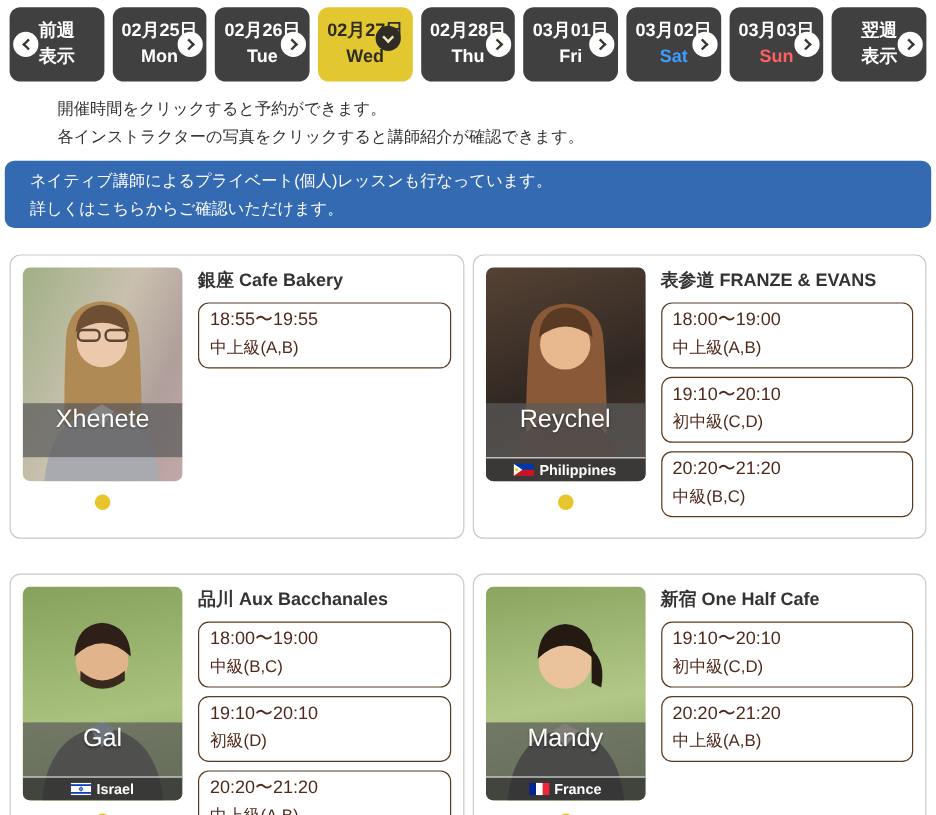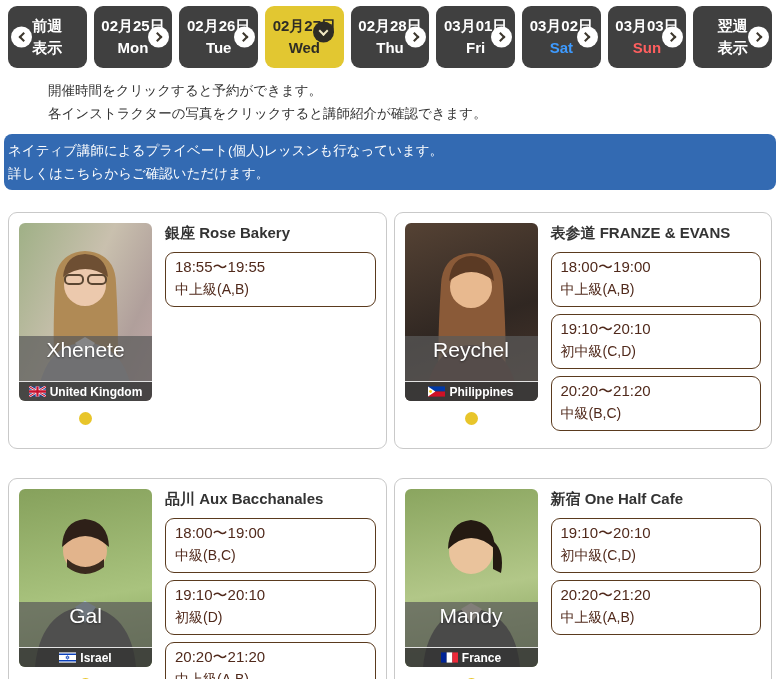--- a/index.html
+++ b/index.html
@@ -72,21 +72,21 @@
   }
 
   
   .banner {
     margin: 8px 4px 0 4px;
     background: #336ab2;
     border-radius: 8px;
     color: #fff;
     font-size: 13.5px;
     line-height: 1.72;
-    padding: 5px 4px;
+    padding: 5px 21px;
     cursor: pointer;
   }
 
   
   .cards {
     display: grid;
     grid-template-columns: 1fr 1fr;
     gap: 29px 7px;
     padding: 22px 8px 10px 8px;
   }
@@ -262,35 +262,25 @@
         <svg class="person" viewBox="0 0 133 178">
           <path d="M36,60 Q32,150 40,178 L94,178 Q102,150 97,60 Q96,30 66,28 Q37,30 36,60Z" fill="#b08a55"></path>
           <circle cx="66" cy="62" r="21" fill="#ecc9ad"></circle>
           <path d="M44,54 Q66,38 89,54 Q87,32 66,31 Q46,32 44,54Z" fill="#6e4f33"></path>
           <rect x="46" y="52" width="18" height="9" rx="4" fill="none" stroke="#5a4632" stroke-width="2"></rect>
           <rect x="69" y="52" width="18" height="9" rx="4" fill="none" stroke="#5a4632" stroke-width="2"></rect>
           <path d="M18,178 C22,134 44,120 66,120 C88,120 110,134 114,178Z" fill="#a8aab0"></path>
           <path d="M56,120 L66,132 L76,120 L66,114Z" fill="#f2f4f6"></path>
         </svg>
         <div class="name-band">Xhenete</div>
-        <div class="country-band">
-          <svg class="flag" viewBox="0 0 60 36">
-            <rect width="60" height="36" fill="#24418c"></rect>
-            <path d="M0,0 60,36 M60,0 0,36" stroke="#fff" stroke-width="8"></path>
-            <path d="M0,0 60,36 M60,0 0,36" stroke="#c8102e" stroke-width="4"></path>
-            <path d="M30,0 V36 M0,18 H60" stroke="#fff" stroke-width="13"></path>
-            <path d="M30,0 V36 M0,18 H60" stroke="#c8102e" stroke-width="8"></path>
-          </svg>
-          <span>United Kingdom</span>
-        </div>
       </div>
       <div class="dot"></div>
     </div>
     <div class="info-col">
-      <div class="card-title">銀座 Rose Bakery</div>
+      <div class="card-title">銀座 Cafe Bakery</div>
       <div class="slot">
         <div class="time">18:55〜19:55</div>
         <div class="level">中上級(A,B)</div>
       </div>
     </div>
   </div>
 
   <div class="card">
     <div class="photo-col">
       <div class="photo bg2">

